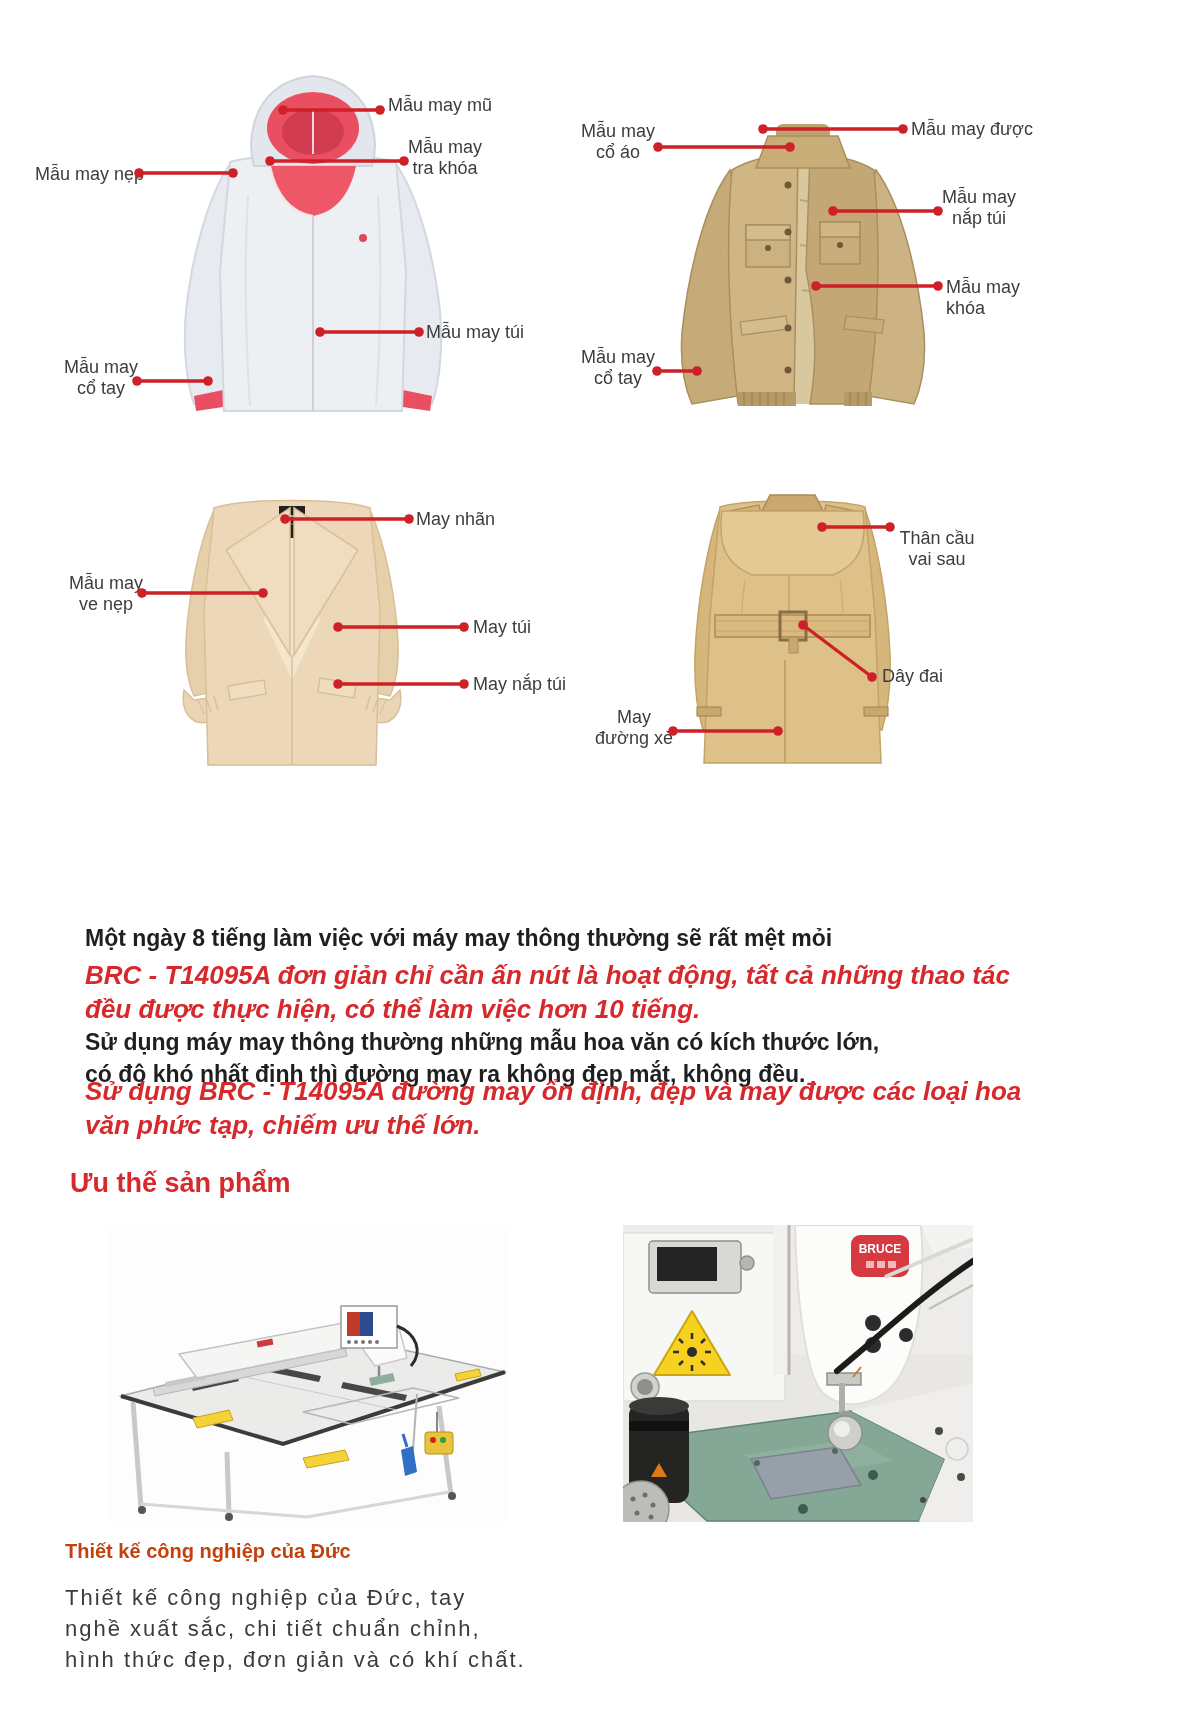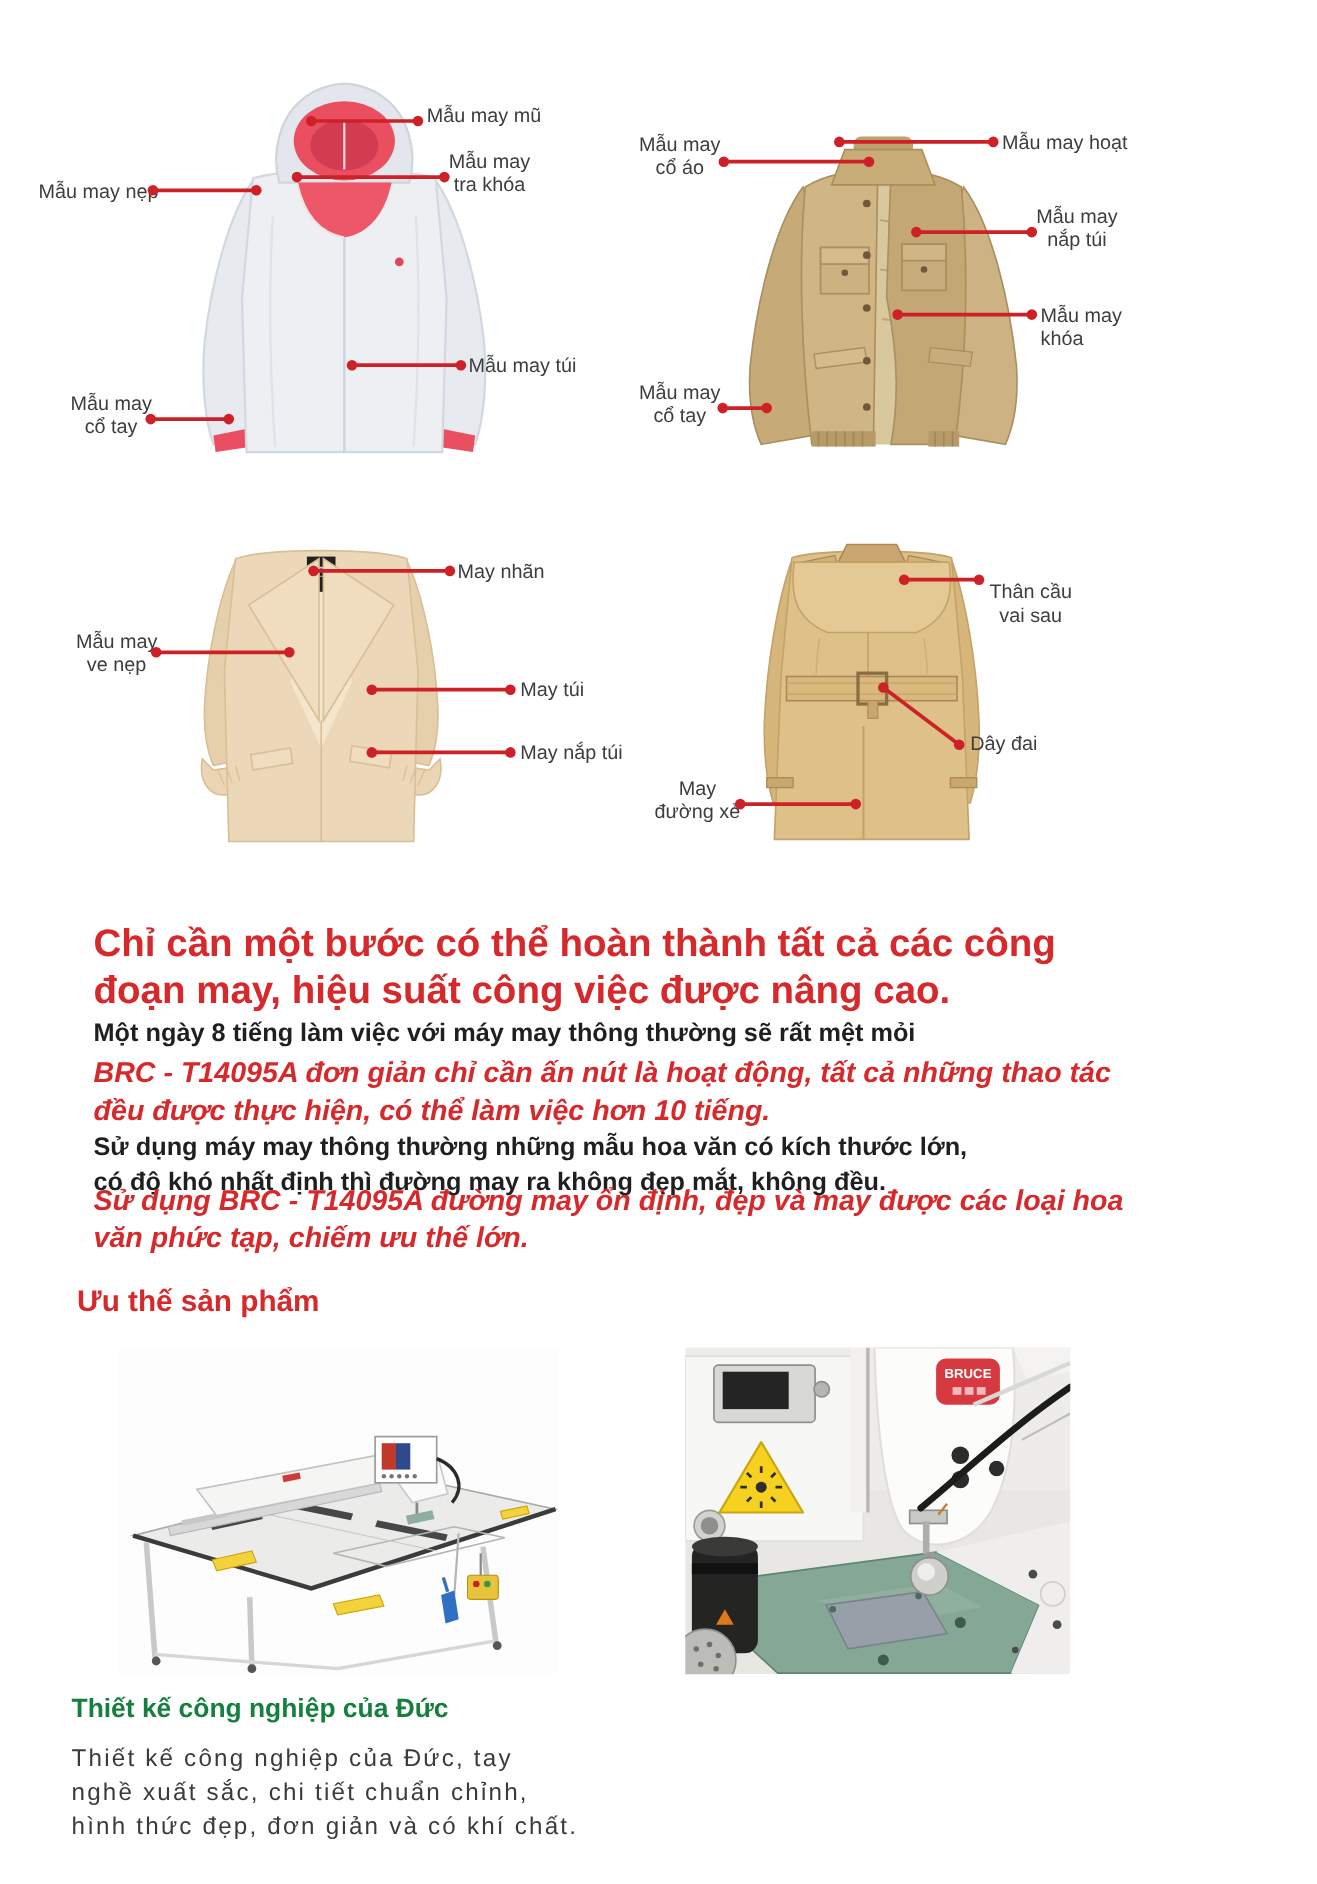--- a/index.html
+++ b/index.html
@@ -12,21 +12,21 @@
   .overlay{position:absolute;left:0;top:0;pointer-events:none;}
   .overlay line{stroke:#ce2127;stroke-width:3.4px;stroke-linecap:round;}
   .overlay circle{fill:#ce2127;}
   .headline{position:absolute;left:85px;top:836px;font-size:35px;font-weight:bold;
             color:#d7292b;line-height:43px;white-space:nowrap;}
   .p-black{position:absolute;left:85px;font-size:23px;font-weight:bold;color:#1f1f1f;
            line-height:32px;white-space:nowrap;}
   .p-red{position:absolute;left:85px;font-size:26px;font-weight:bold;font-style:italic;
          color:#d7292b;line-height:34px;white-space:nowrap;}
   .section-title{position:absolute;left:70px;top:1168px;font-size:27px;font-weight:bold;color:#d7292b;}
-  .feature-title{position:absolute;font-size:24px;font-weight:bold;color:#15803d;}
+  .feature-title{position:absolute;font-size:20px;font-weight:bold;color:#c2410c;}
   .feature-body{position:absolute;font-size:22px;letter-spacing:2px;line-height:31px;
                 color:#3b3b3b;white-space:pre-line;}
   .photo{position:absolute;margin-left:45px;}
 </style>
 </head>
 <body>
 
 <div class="page">
 
   <svg class="fig" style="left:158px;top:66px" width="310" height="365" viewBox="0 0 310 365">
@@ -130,21 +130,21 @@
   <div class="ann" style="left:388px;top:95px">Mẫu may mũ</div>
   <div class="ann c" style="left:404px;top:137px;width:82px">Mẫu may
 tra khóa</div>
   <div class="ann" style="left:35px;top:164px">Mẫu may nẹp</div>
   <div class="ann" style="left:426px;top:322px">Mẫu may túi</div>
   <div class="ann c" style="left:60px;top:357px;width:82px">Mẫu may
 cổ tay</div>
 
   <div class="ann c" style="left:575px;top:121px;width:86px">Mẫu may
 cổ áo</div>
-  <div class="ann" style="left:911px;top:119px">Mẫu may hoạt</div>
+  <div class="ann" style="left:911px;top:119px">Mẫu may được</div>
   <div class="ann c" style="left:940px;top:187px;width:78px">Mẫu may
 nắp túi</div>
   <div class="ann" style="left:946px;top:277px">Mẫu may khóa</div>
   <div class="ann c" style="left:576px;top:347px;width:84px">Mẫu may
 cổ tay</div>
 
   <div class="ann" style="left:416px;top:509px">May nhãn</div>
   <div class="ann c" style="left:64px;top:573px;width:84px">Mẫu may
 ve nẹp</div>
   <div class="ann" style="left:473px;top:617px">May túi</div>
@@ -237,24 +237,20 @@
         <circle cx="803" cy="625" r="4.8"></circle>
         <circle cx="872" cy="677" r="4.8"></circle>
       </g>
     <g>
         <line x1="673" y1="731" x2="778" y2="731"></line>
         <circle cx="673" cy="731" r="4.8"></circle>
         <circle cx="778" cy="731" r="4.8"></circle>
       </g>
   </svg>
 
-  <div class="headline">
-    <div>Chỉ cần một bước có thể hoàn thành tất cả các công</div>
-    <div>đoạn may, hiệu suất công việc được nâng cao.</div>
-  </div>
   <div class="p-black" style="top:922px">Một ngày 8 tiếng làm việc với máy may thông thường sẽ rất mệt mỏi</div>
   <div class="p-red" style="top:958px">
     <div>BRC - T14095A đơn giản chỉ cần ấn nút là hoạt động, tất cả những thao tác</div>
     <div>đều được thực hiện, có thể làm việc hơn 10 tiếng.</div>
   </div>
   <div class="p-black" style="top:1026px">
     <div>Sử dụng máy may thông thường những mẫu hoa văn có kích thước lớn,</div>
     <div>có độ khó nhất định thì đường may ra không đẹp mắt, không đều.</div>
   </div>
   <div class="p-red" style="top:1074px">

